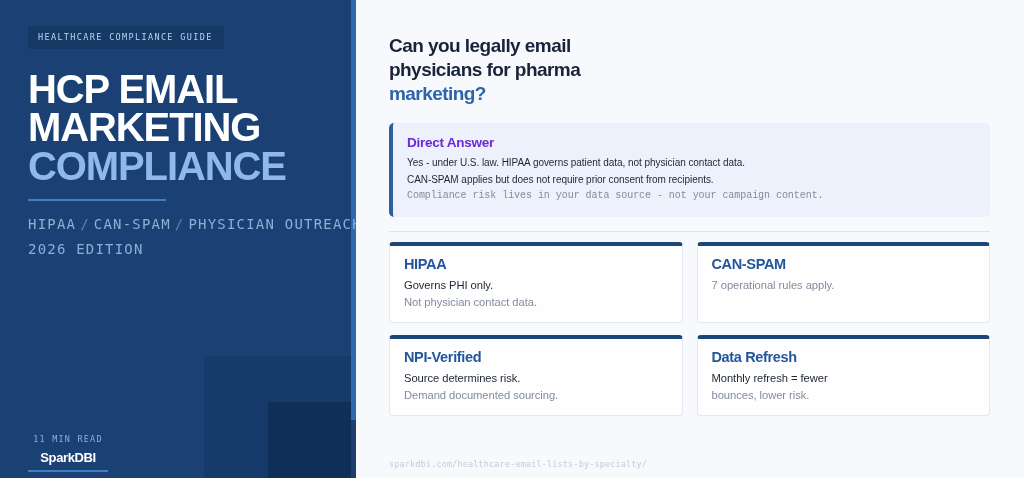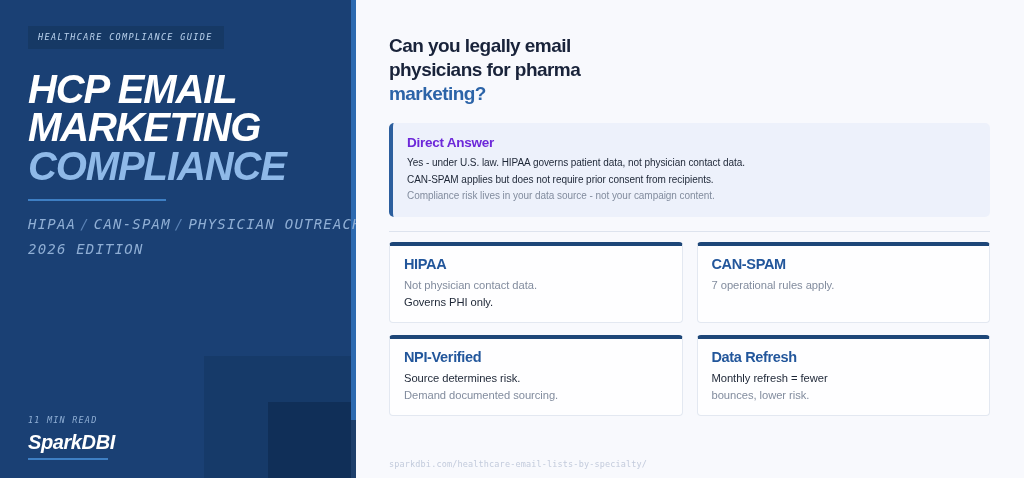--- a/index.html
+++ b/index.html
@@ -18,21 +18,20 @@
   }
 
   
   .sidebar {
     position:relative;
     width:356px;
     height:478px;
     background:#1A4074;
     flex:0 0 356px;
     overflow:hidden;
-    font-style:italic;
   }
   .sb-deco-1 {
     position:absolute;
     right:-8px; bottom:-10px;
     width:160px; height:132px;
     background:#163A69;
   }
   .sb-deco-2 {
     position:absolute;
     right:-12px; bottom:-14px;
@@ -88,34 +87,35 @@
     font-size:14px;
     letter-spacing:1.2px;
     color:#8FAED4;
     line-height:1.78;
     white-space:nowrap;
   }
   .meta .sep { color:#5A82B6; padding:0 4px; }
 
   .sb-footer {
     position:absolute;
-    left:28px; bottom:18px;
+    left:28px; bottom:6px;
     z-index:4;
+    text-align:center;
   }
   .read-time {
     font-family:"DejaVu Sans Mono", monospace;
     font-size:8.5px;
     letter-spacing:1.2px;
     color:#8FAED4;
     margin-bottom:7px;
   }
   .brand {
     font-family:"Liberation Sans", sans-serif;
     font-weight:bold;
-    font-size:20px;
+    font-size:13px;
     letter-spacing:-0.4px;
     color:#FFFFFF;
     line-height:1.05;
   }
   .brand-rule {
     width:80px; height:2.5px;
     background:#3E7FC4;
     margin-top:5px;
   }
 
@@ -150,21 +150,21 @@
     color:#6d28d9;
     letter-spacing:-0.25px;
     margin-bottom:5px;
   }
   .answer-line {
     font-size:10px;
     line-height:1.62;
     color:#1D2636;
     letter-spacing:-0.05px;
   }
-  .answer-line.muted { color:#828C9E; }
+  .answer-line.muted { color:#828C9E;font-family:Liberation Mono, monospace; }
 
   .divider {
     margin-top:14px;
     height:1px;
     background:#DDE3EE;
   }
 
   .cards {
     margin-top:10px;
     display:grid;
@@ -251,22 +251,22 @@
       <div class="answer-line">Yes - under U.S. law. HIPAA governs patient data, not physician contact data.</div>
       <div class="answer-line">CAN-SPAM applies but does not require prior consent from recipients.</div>
       <div class="answer-line muted">Compliance risk lives in your data source - not your campaign content.</div>
     </section>
 
     <div class="divider"></div>
 
     <section class="cards">
       <div class="card">
         <div class="card-title">HIPAA</div>
+        <div class="card-line">Governs PHI only.</div>
         <div class="card-line muted">Not physician contact data.</div>
-        <div class="card-line">Governs PHI only.</div>
       </div>
       <div class="card">
         <div class="card-title">CAN-SPAM</div>
         <div class="card-line muted">7 operational rules apply.</div>
       </div>
       <div class="card">
         <div class="card-title">NPI-Verified</div>
         <div class="card-line">Source determines risk.</div>
         <div class="card-line muted">Demand documented sourcing.</div>
       </div>

